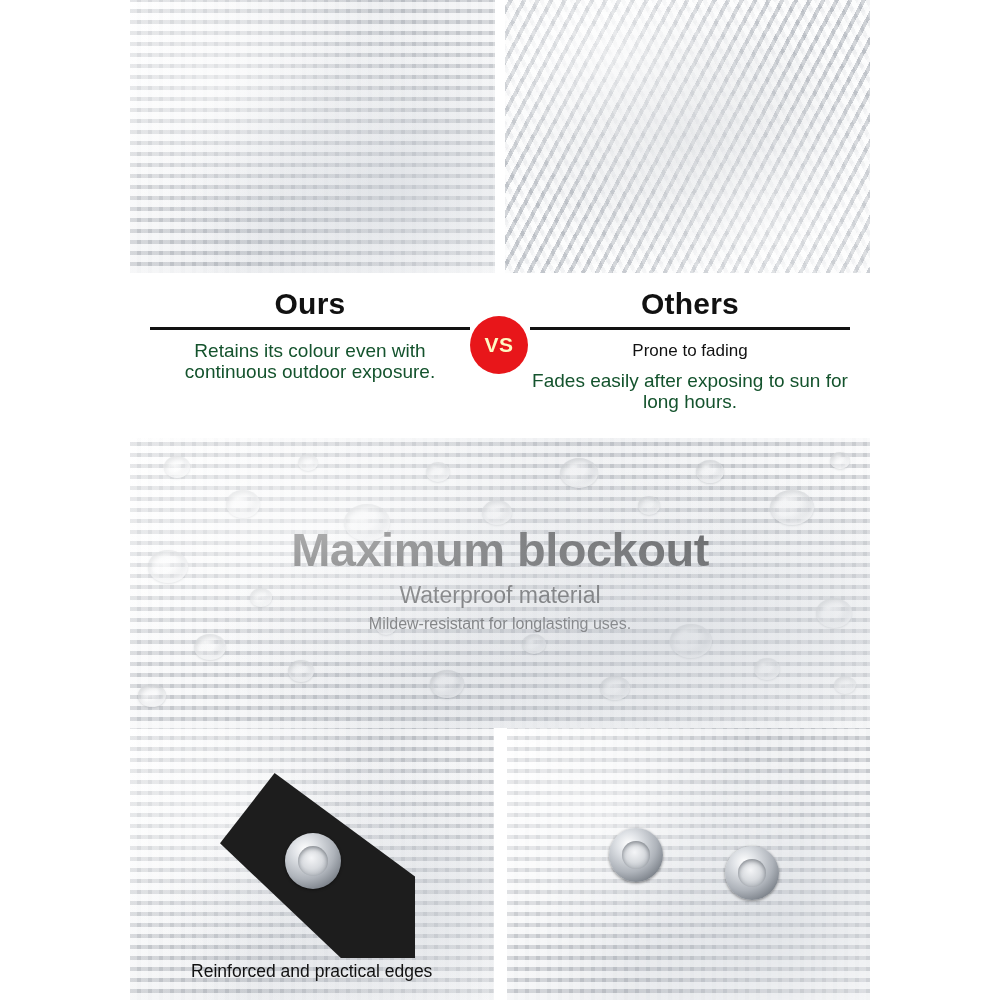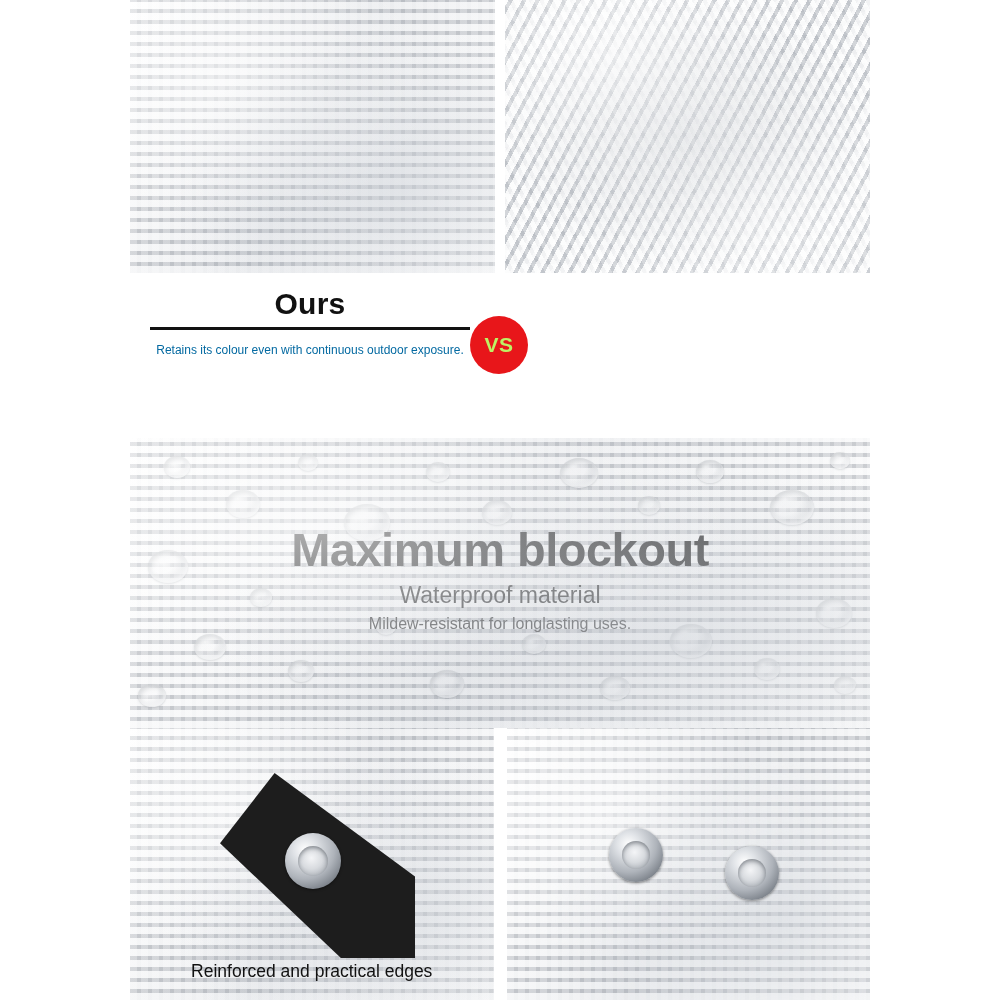--- a/index.html
+++ b/index.html
@@ -116,35 +116,35 @@
     height: 3px;
     background: #111111;
     margin: 6px 0 10px 0;
   }
   .compare-sub {
     font-size: 17px;
     color: #111111;
     line-height: 22px;
   }
   .compare-desc {
-    font-size: 12px;
-    color: #0369a1;
+    font-size: 19px;
+    color: #14532d;
     line-height: 21px;
     margin-top: 8px;
   }
 
   .vs-badge {
     position: absolute;
     left: 340px;
     top: 43px;
     width: 58px;
     height: 58px;
     border-radius: 50%;
     background: #e8161a;
-    color: #bef264;
+    color: #fef9c3;
     font-size: 21px;
     font-weight: bold;
     display: flex;
     align-items: center;
     justify-content: center;
     letter-spacing: 0.5px;
   }
 
   
   .hero {
@@ -274,20 +274,26 @@
   <div class="compare">
 
     <div class="compare-col left">
       <div class="compare-title">Ours</div>
       <div class="compare-rule"></div>
       <div class="compare-desc">Retains its colour even with continuous outdoor exposure.</div>
     </div>
 
     <div class="vs-badge">VS</div>
 
+    <div class="compare-col right">
+      <div class="compare-title">Others</div>
+      <div class="compare-rule"></div>
+      <div class="compare-sub">Prone to fading</div>
+      <div class="compare-desc">Fades easily after exposing to sun for long hours.</div>
+    </div>
   </div>
 
   <div class="hero mesh">
     <div class="drops">
       <div class="drop" style="left:34px;  top:18px;  width:26px; height:22px;"></div>
       <div class="drop" style="left:96px;  top:52px;  width:34px; height:28px;"></div>
       <div class="drop" style="left:168px; top:16px;  width:20px; height:17px;"></div>
       <div class="drop" style="left:214px; top:66px;  width:46px; height:37px;"></div>
       <div class="drop" style="left:296px; top:24px;  width:24px; height:20px;"></div>
       <div class="drop" style="left:352px; top:62px;  width:30px; height:25px;"></div>

